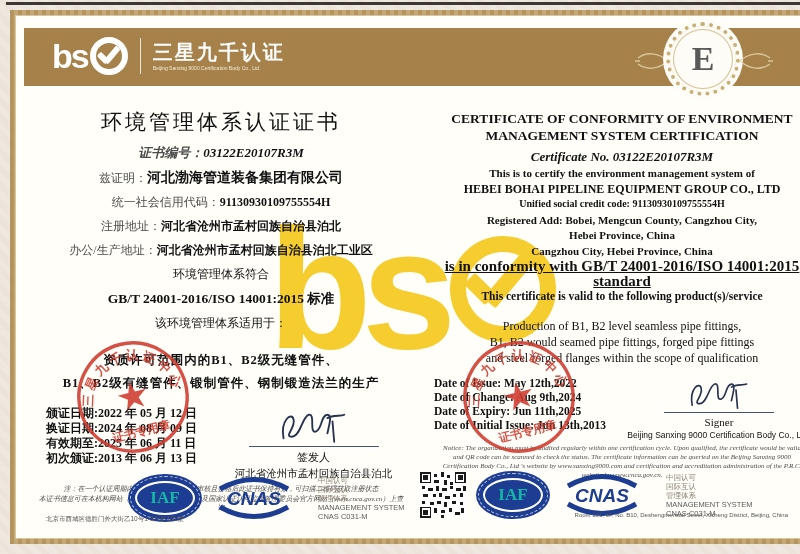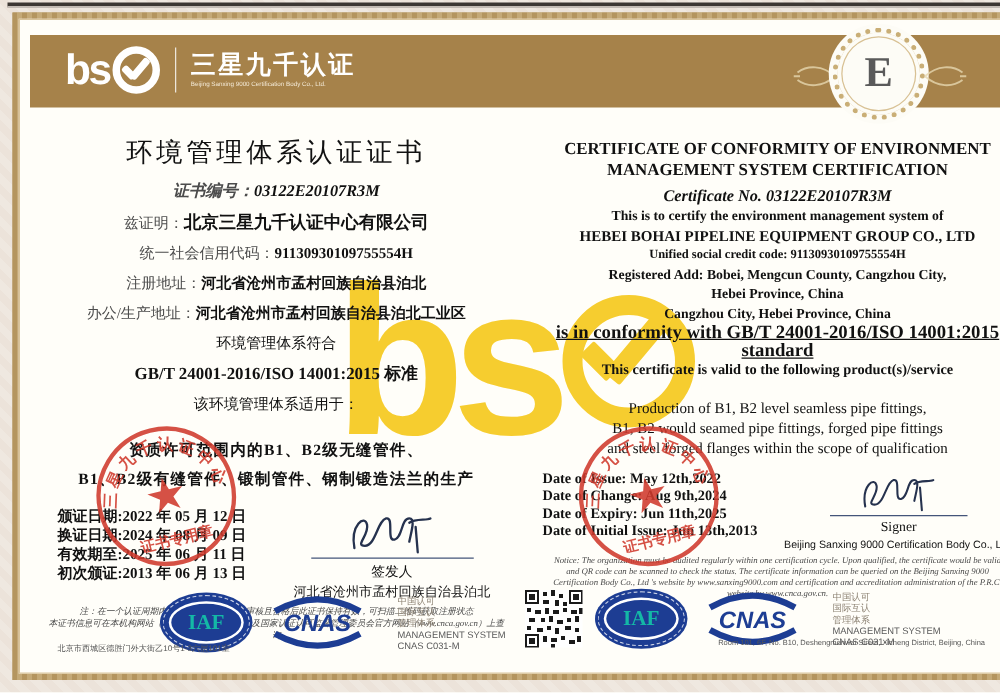--- a/index.html
+++ b/index.html
@@ -123,21 +123,21 @@
             <span class="tick2"></span>
           </span>
       </div>
 
       <div class="col" id="col-left">
         <div class="t-title-cn">环境管理体系认证证书</div>
         <div class="t-certno">
           <span class="lbl">证书编号：</span><span>03122E20107R3M</span>
         </div>
         <div class="rowline">
-          <span class="lbl">兹证明：</span><span class="val" style="font-size:14px;">北京三星九千认证中心有限公司</span>
+          <span class="lbl">兹证明：</span><span class="val" style="font-size:14px;">河北渤海管道装备集团有限公司</span>
         </div>
         <div class="rowline">
           <span class="lbl">统一社会信用代码：</span><span class="val">91130930109755554H</span>
         </div>
         <div class="rowline">
           <span class="lbl">注册地址：</span><span class="val">河北省沧州市孟村回族自治县泊北</span>
         </div>
         <div class="rowline">
           <span class="lbl">办公/生产地址：</span><span class="val">河北省沧州市孟村回族自治县泊北工业区</span>
         </div>

